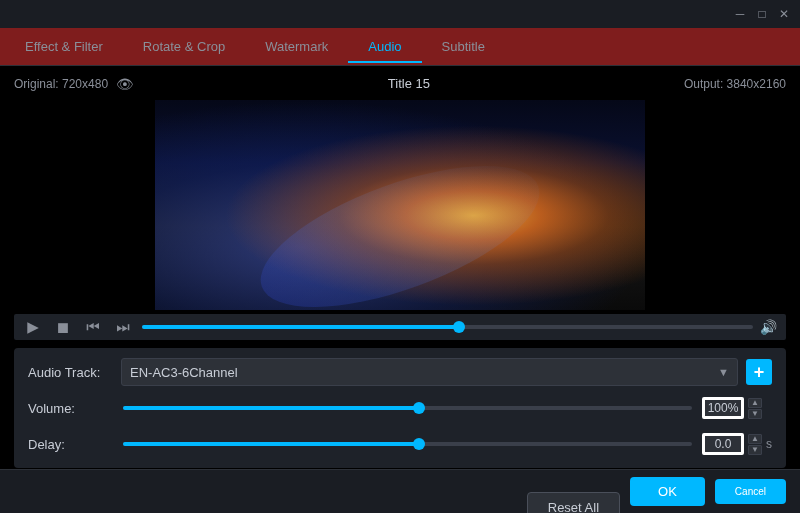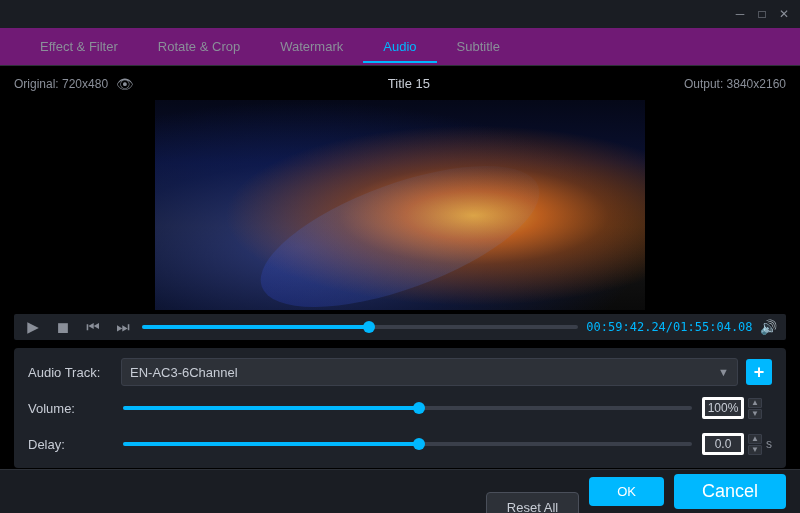--- a/index.html
+++ b/index.html
@@ -31,23 +31,23 @@
       justify-content: center;
       cursor: pointer;
       color: #8a8f99;
       font-size: 12px;
     }
 
     
     .tabs {
       display: flex;
       align-items: center;
-      background: #701a75;
+      background: #7f1d1d;
       border-bottom: 1px solid #2d3138;
-      padding: 0 20px;
+      padding: 0 5px;
       height: 38px;
     }
     .tab {
       padding: 8px 20px;
       cursor: pointer;
       color: #8a8f99;
       font-size: 13px;
       position: relative;
       white-space: nowrap;
     }
@@ -391,25 +391,25 @@
     .btn-ok {
       padding: 7px 28px;
       background: #00b8ff;
       border: none;
       color: #fff;
       font-size: 13px;
       border-radius: 4px;
       cursor: pointer;
     }
     .btn-cancel {
-      padding: 7px 28px;
+      padding: 7px 20px;
       background: #00b8ff;
       border: none;
       color: #fff;
-      font-size: 18px;
+      font-size: 10px;
       border-radius: 4px;
       cursor: pointer;
     }
   </style>
 </head>
 <body>
 
 <div class="titlebar">
   <div class="titlebar-btn">─</div>
   <div class="titlebar-btn">□</div>
@@ -446,21 +446,20 @@
   <div class="playback-row">
     <span class="ctrl-btn">▶</span>
     <span class="ctrl-btn">◼</span>
     <span class="ctrl-btn">⏮</span>
     <span class="ctrl-btn">⏭</span>
     <div class="progress-container">
       <div class="progress-fill">
         <div class="progress-thumb"></div>
       </div>
     </div>
-    <span class="time-display"><span>00:59:42.24</span>/<span>01:55:04.08</span></span>
     <span class="volume-icon">🔊</span>
   </div>
 
   <div class="audio-settings">
 
     <div class="setting-row audio-track-row">
       <span class="setting-label">Audio Track:</span>
       <div class="audio-track-select">
         <span>EN-AC3-6Channel</span>
         <span class="dropdown-arrow">▼</span>

